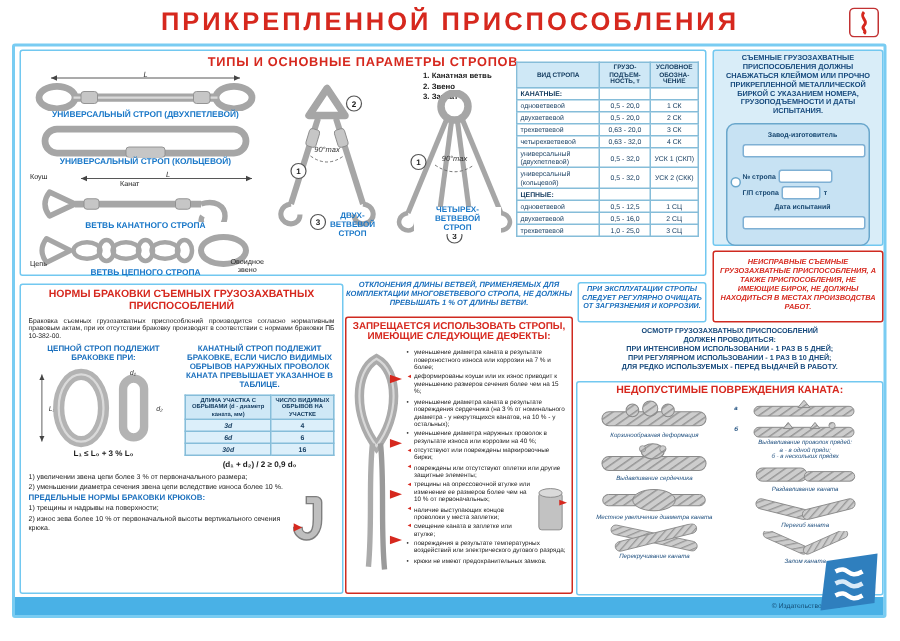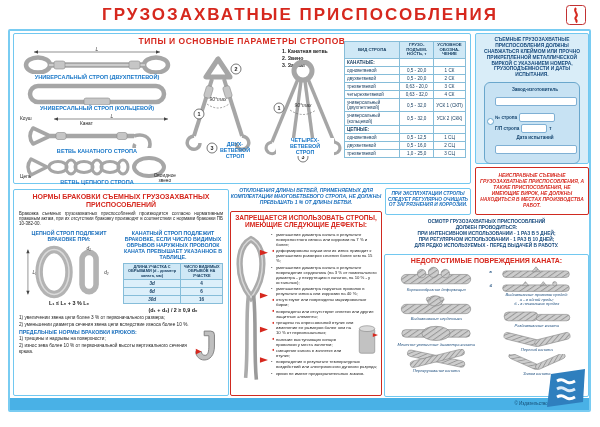--- a/index.html
+++ b/index.html
@@ -55,21 +55,21 @@
 
   <svg width="0" height="0" style="position:absolute">
     <defs>
       <pattern id="ropeTex" width="5" height="5" patternTransform="rotate(55)" patternUnits="userSpaceOnUse">
         <rect width="5" height="5" fill="#cdcdcd"></rect>
         <line x1="0" y1="0" x2="0" y2="5" stroke="#979797" stroke-width="2.4"></line>
       </pattern>
     </defs>
   </svg>
 
-  <div class="abs red-title" style="left:0;top:5px;width:600px;font-size:17px;letter-spacing:2px;">ГРУЗОЗАХВАТНЫЕ  ПРИСПОСОБЛЕНИЯ</div>
+  <div class="abs red-title" style="left:0;top:5px;width:600px;font-size:17px;letter-spacing:2px;">ПРИКРЕПЛЕННОЙ  ПРИСПОСОБЛЕНИЯ</div>
   <svg class="abs" style="left:566px;top:5px;" width="20" height="20" viewBox="0 0 20 20">
     <rect x="0.5" y="0.5" width="19" height="19" rx="3" fill="#fff" stroke="#c23233"></rect>
     <path d="M10,3 C6.5,7 13.5,8.5 10,12 C7.5,14.5 12.5,15 10,17.5" stroke="#d6281e" fill="none" stroke-width="2"></path>
   </svg>
 
   <div class="abs" style="left:8px;top:29px;width:583px;height:383px;border:2px solid #79ccf2;box-sizing:border-box;border-radius:2px;"></div>
   <div class="footer-band"></div>
   <div class="abs" style="right:40px;top:401px;font-size:4.5px;color:#134a72;z-index:3;">© Издательство, 2011</div>
 
   <div class="panel" style="left:13px;top:33px;width:458px;height:151px;">

